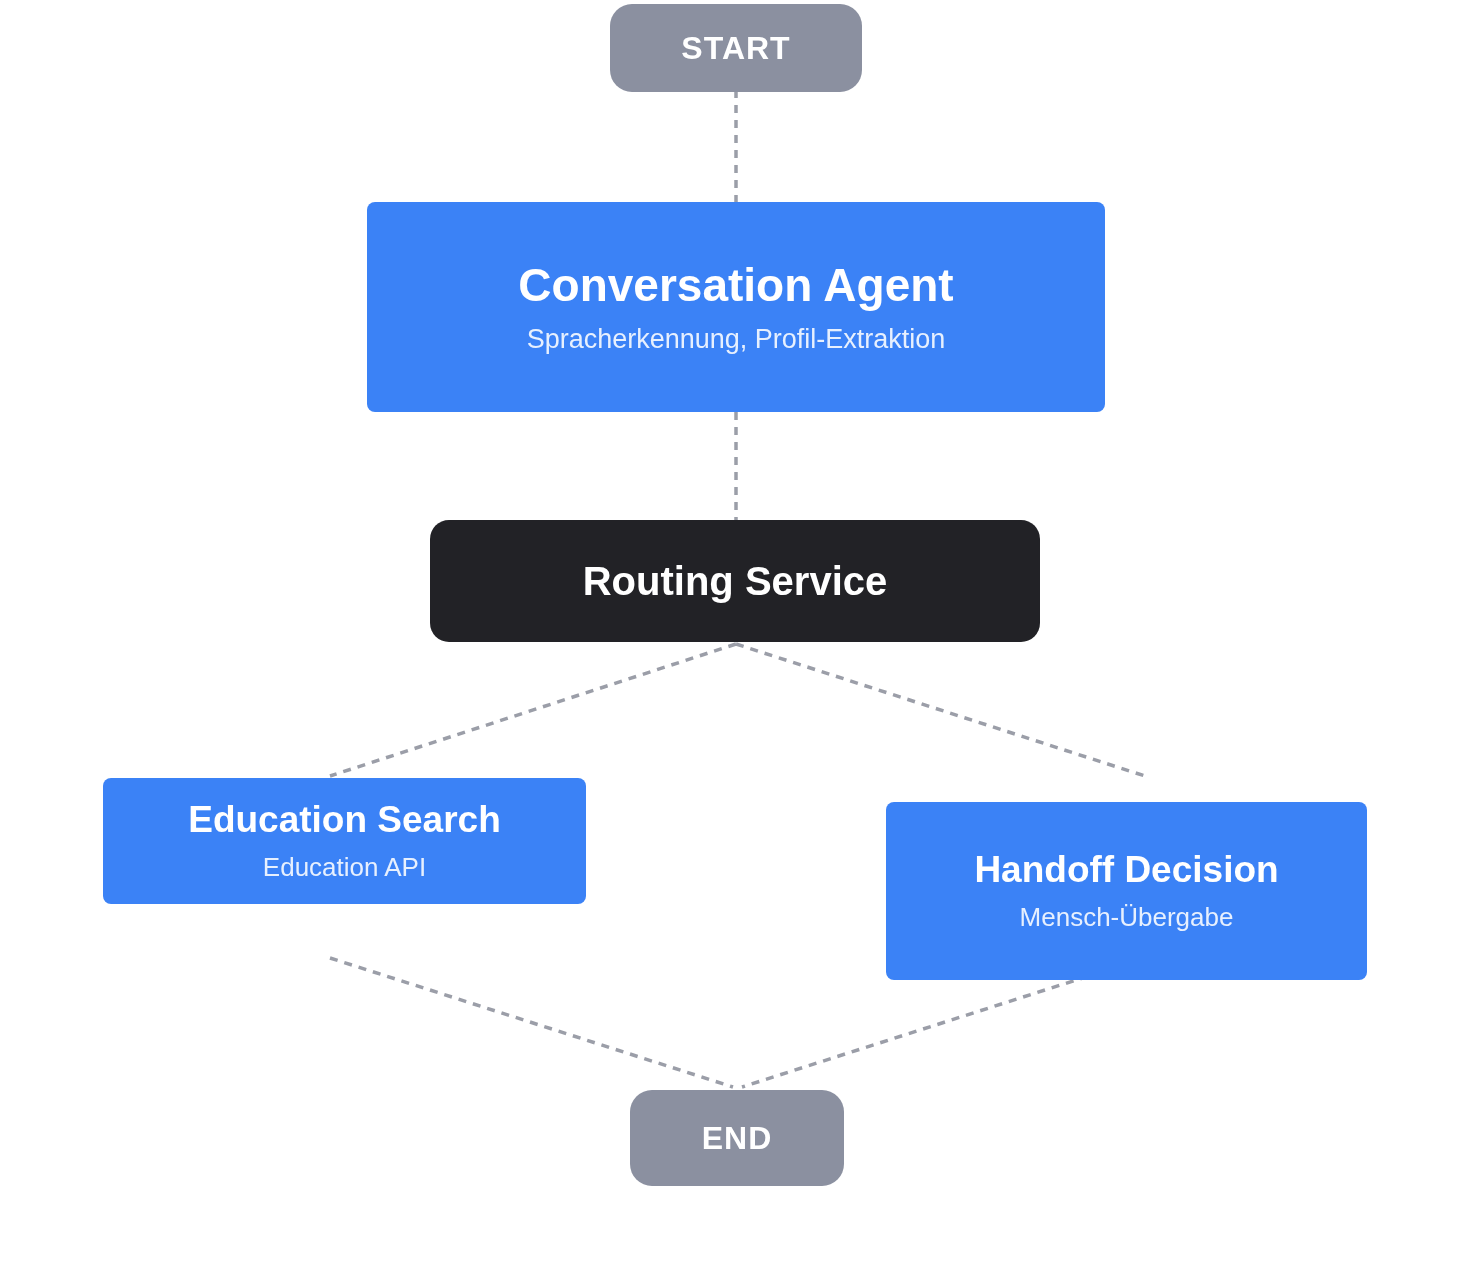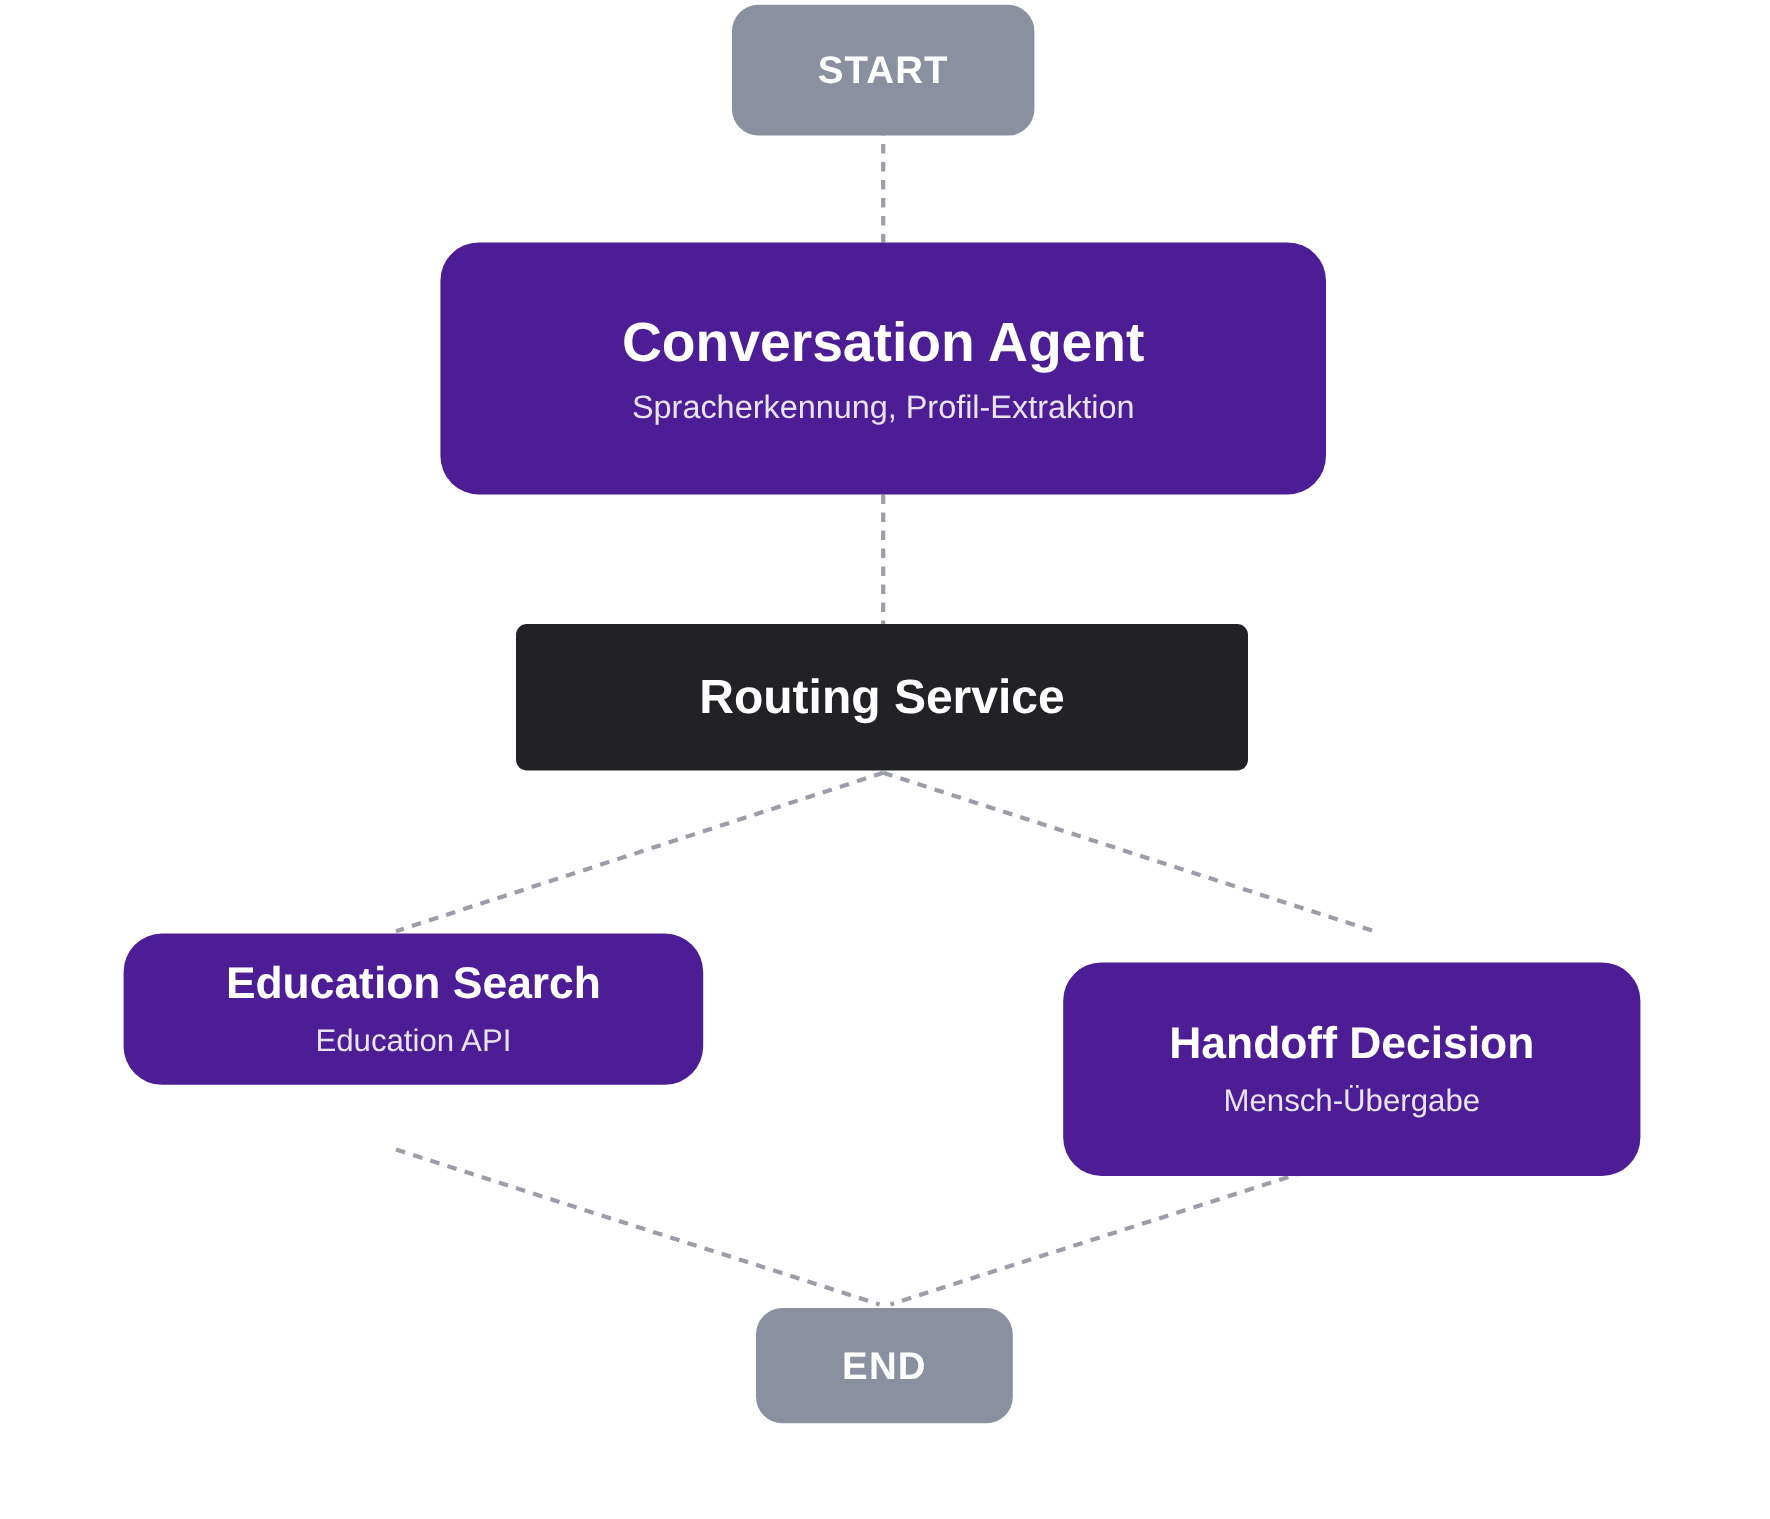--- a/index.html
+++ b/index.html
@@ -42,28 +42,28 @@
   .terminal {
     background: #8B90A0;
     border-radius: 22px;
   }
   .terminal .t-label {
     font-size: 32px;
     font-weight: bold;
     letter-spacing: 1px;
   }
   .process {
-    background: #4c1d95;
-    border-radius: 32px;
+    background: #3b82f6;
+    border-radius: 8px;
   }
   .routing {
     background: #222226;
-    border-radius: 9px;
+    border-radius: 19px;
   }
-  .node-start  { left: 610px; top: 4px;    width: 252px; height: 109px;  }
+  .node-start  { left: 610px; top: 4px;    width: 252px; height: 88px;  }
   .node-conv   { left: 367px; top: 202px;  width: 738px; height: 210px; }
   .node-route  { left: 430px; top: 520px;  width: 610px; height: 122px; }
   .node-edu    { left: 103px; top: 778px;  width: 483px; height: 126px; }
   .node-hand   { left: 886px; top: 802px;  width: 481px; height: 178px; }
   .node-end    { left: 630px; top: 1090px; width: 214px; height: 96px; text-align: center;  }
 
   .title-xl {
     font-size: 46px;
     font-weight: bold;
     line-height: 1.15;

